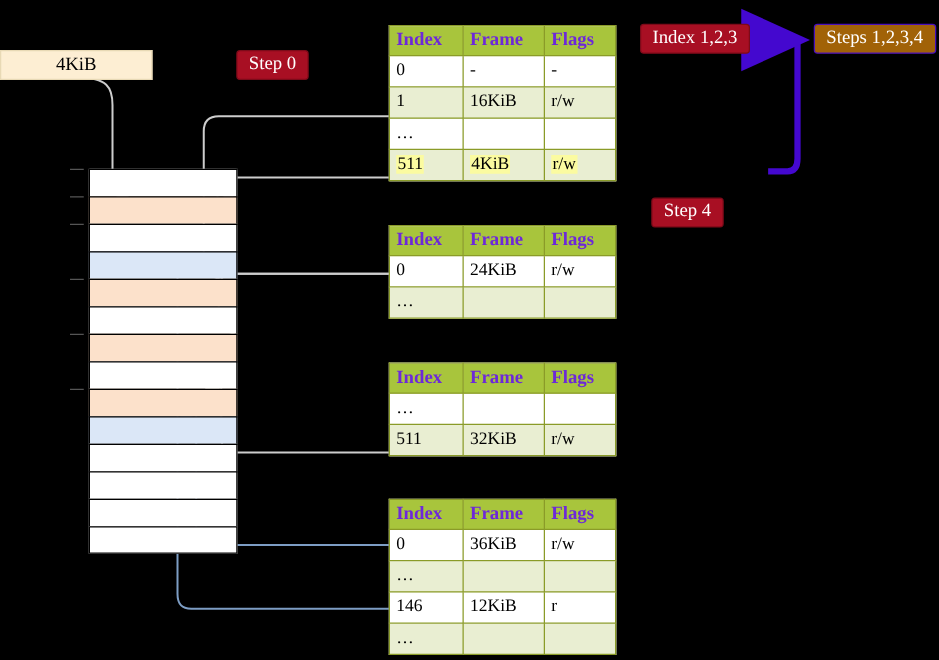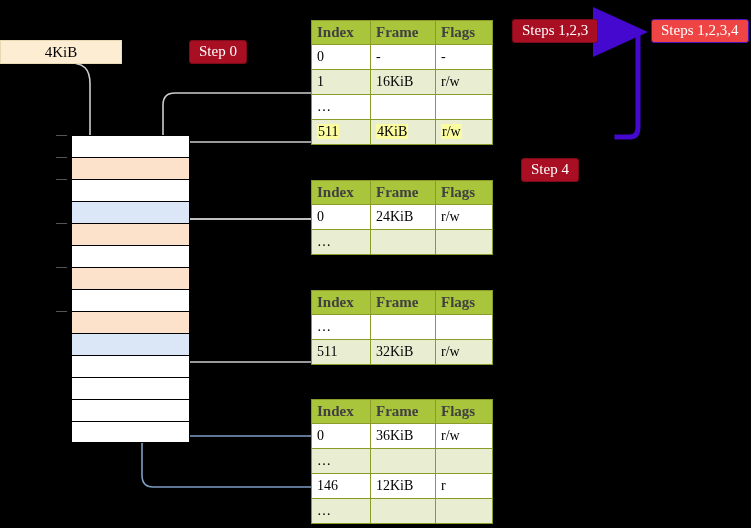--- a/index.html
+++ b/index.html
@@ -15,21 +15,21 @@
     position:absolute;
     font-family:"Liberation Serif", serif;
     font-size:15px;
     color:#ffffff;
     padding:2px 9px 3px 9px;
     border-radius:3px;
     white-space:nowrap;
     line-height:17px;
   }
   .badge.red{background:#a80f23;border:1px solid #7d0a19;}
-  .badge.violet{background:#ef4444;border:1px solid #4a10bb;}
+  .badge.violet{background:#a16207;border:1px solid #4a10bb;}
 
   
   .memlabel{
     position:absolute;
     background:#fdeed3;
     border:1px solid #e8d9b5;
     color:#000;
     font-size:15px;
     text-align:center;
     line-height:18px;
@@ -61,21 +61,21 @@
   
   table.pt{
     position:absolute;
     border-collapse:collapse;
     font-size:14px;
     background:#fff;
     border:1px solid #8a9b28;
   }
   table.pt th{
     background:#a8c53c;
-    color:#404040;
+    color:#6d28d9;
     font-weight:bold;
     text-align:left;
     padding:2px 5px 3px 5px;
     border:1px solid #8a9b28;
     font-size:15px;
     line-height:18px;
   }
   table.pt td{
     border:1px solid #8a9b28;
     padding:2px 5px 3px 5px;
@@ -160,21 +160,21 @@
   </svg>
 
   <div class="memlabel" style="left:0px;top:40px;width:120px;">
     <span>4KiB</span>
   </div>
 
   <div class="badge red" style="left:189px;top:40px;text-align:center;">
     <span>Step 0</span>
   </div>
   <div class="badge red" style="left:512px;top:19px;">
-    <span>Steps 1,2,3</span>
+    <span>Index 1,2,3</span>
   </div>
   <div class="badge violet" style="left:651px;top:19px;">
     <span>Steps 1,2,3,4</span>
   </div>
   <div class="badge red" style="left:521px;top:158px;font-family:Liberation Serif, serif;">
     <span>Step 4</span>
   </div>
 
   <div class="memcol" id="memcol" style="left:71px;top:135px;">
       <div class="memrow" style="top: 0px;"></div>

